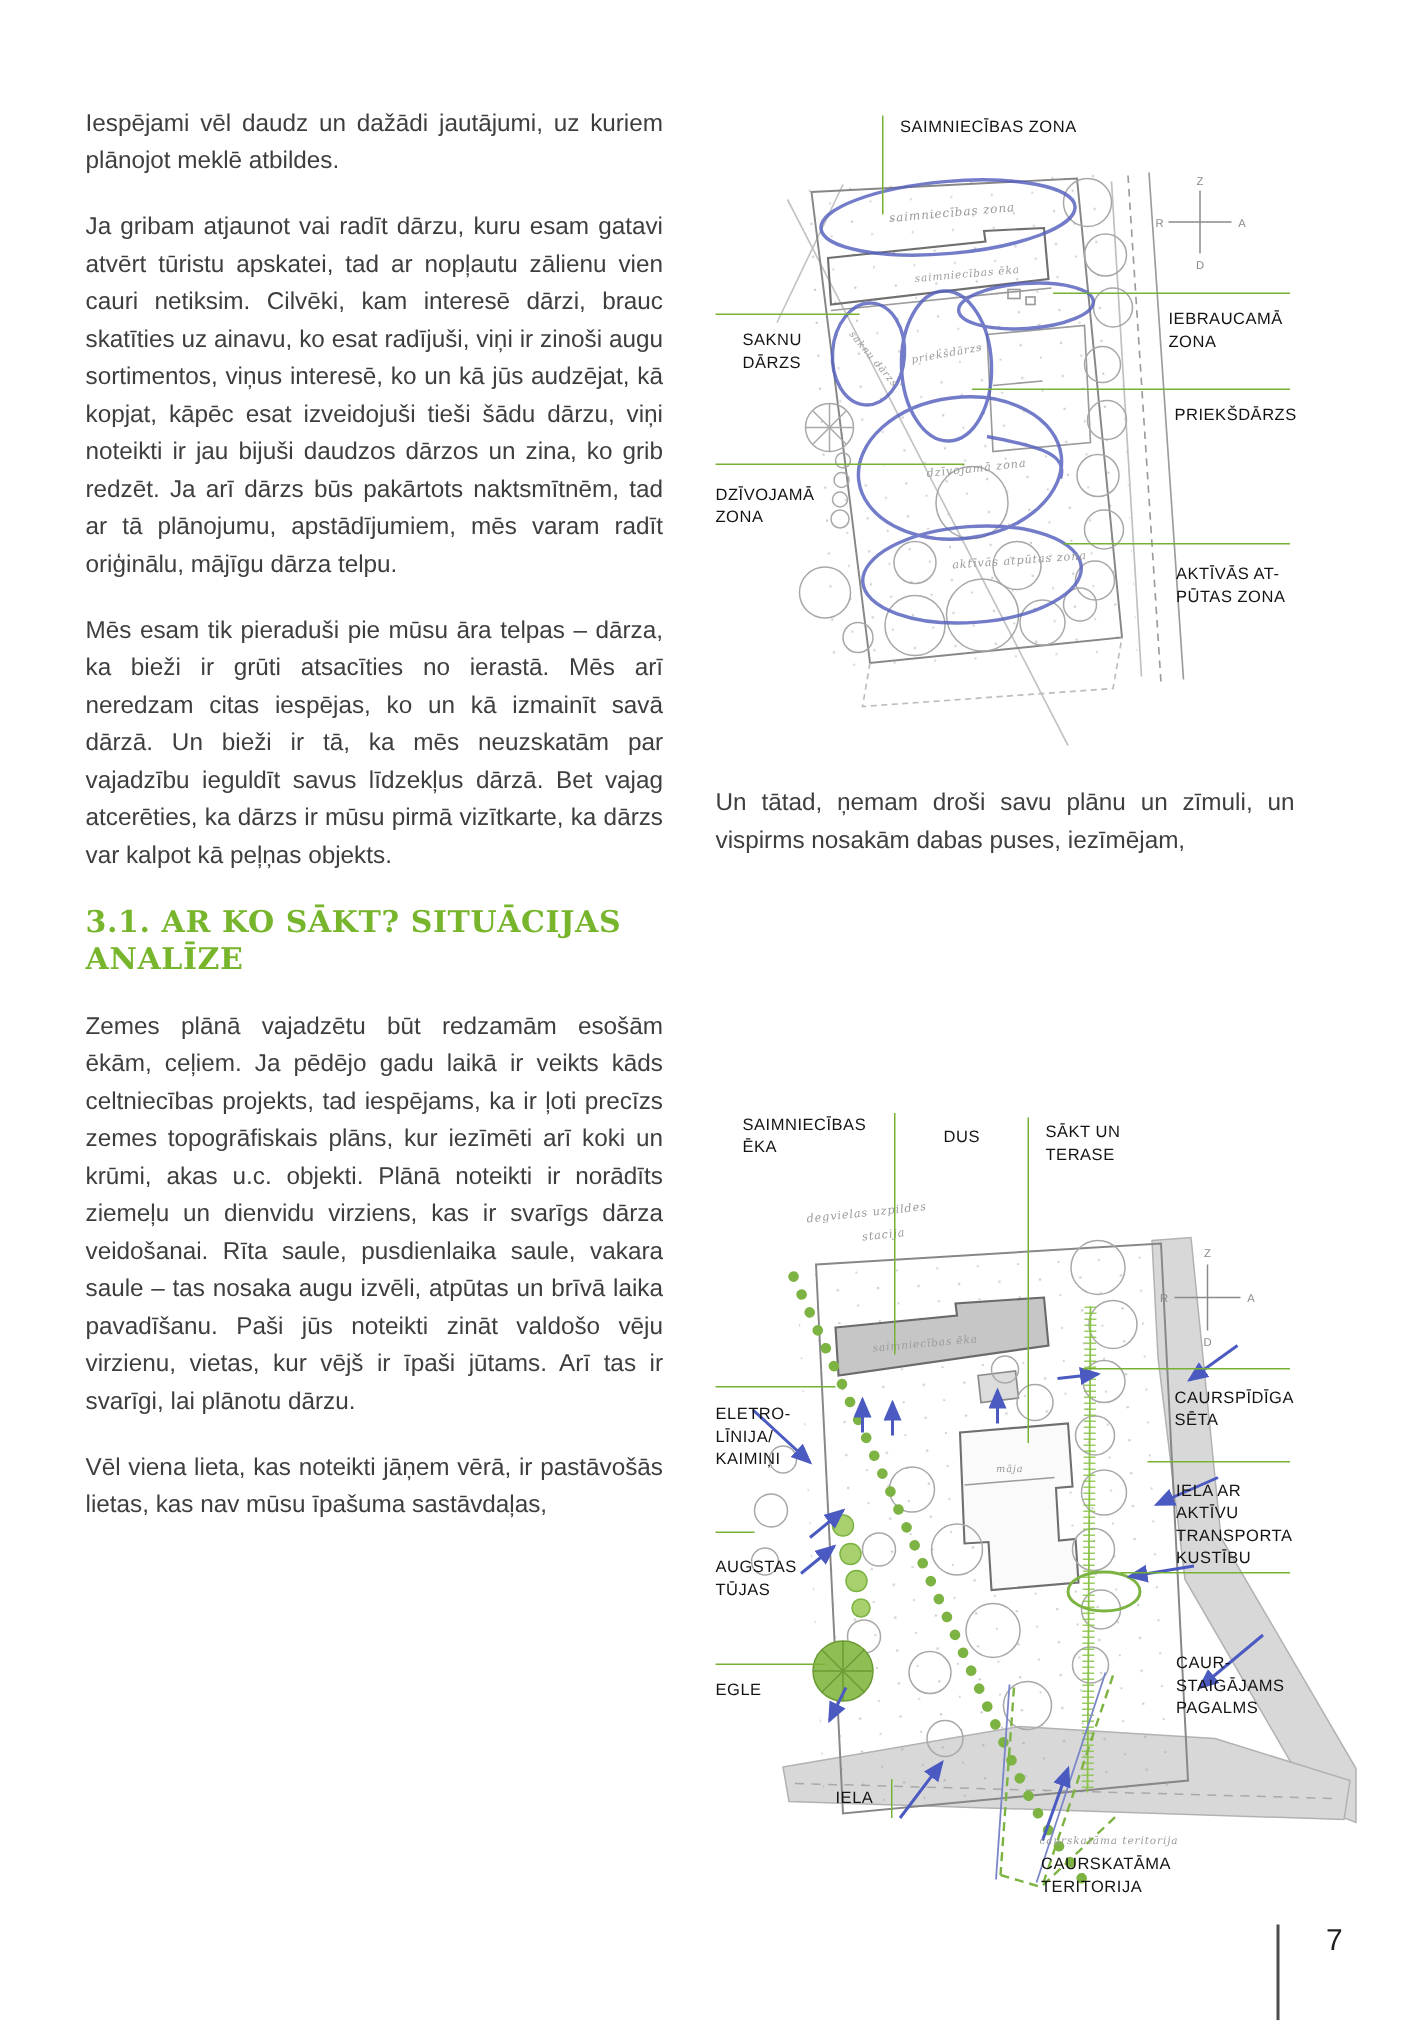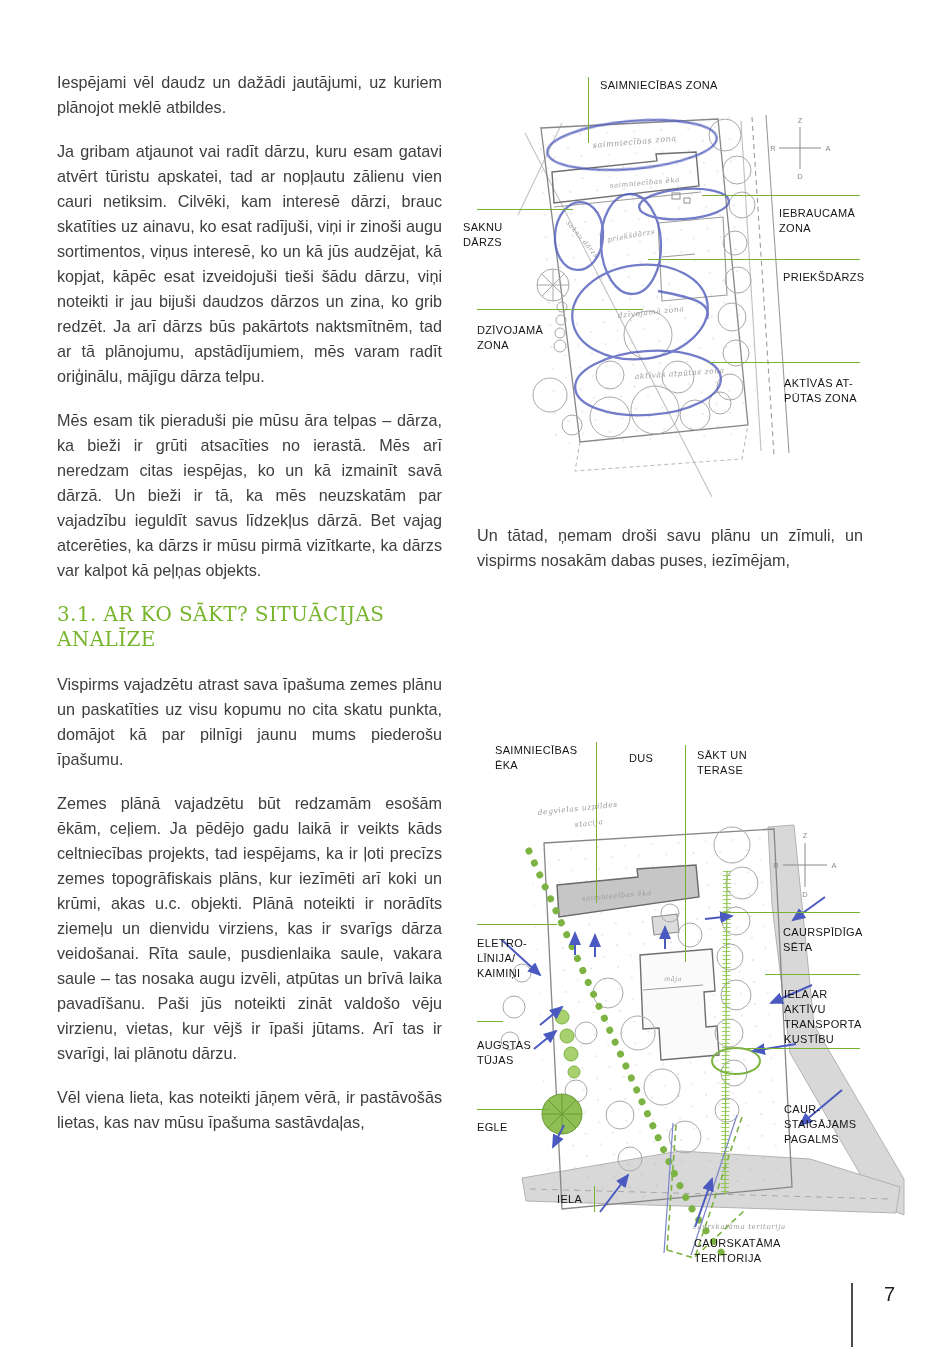--- a/index.html
+++ b/index.html
@@ -2,21 +2,21 @@
 <html><head>
 <meta charset="utf-8">
 <style>
   html,body{margin:0;padding:0;background:#ffffff;}
   #page{position:relative;width:928px;height:1347px;background:#ffffff;overflow:hidden;
         font-family:"Liberation Sans",sans-serif;padding-left:33px;}
   .col{position:absolute;color:#3e3e3e;font-size:16.2px;line-height:25px;text-align:justify;}
   .col p{margin:0 0 19px 0;}
   #colL{left:57px;top:70px;width:385px;}
   #colR{left:477px;top:523px;width:386px;}
-  h2.sec{font-family:"DejaVu Serif",serif;font-weight:normal;color:#77b52d;font-size:20px;
+  h2.sec{font-family:"DejaVu Serif",serif;font-weight:bold;color:#77b52d;font-size:20px;
          line-height:24.5px;letter-spacing:.4px;margin:12px 0 21px 0;text-align:left;}
   .lbl{position:absolute;font-size:11px;line-height:15px;letter-spacing:.35px;color:#141414;
        white-space:pre-line;z-index:5;}
   .lbl.r{}
   .lead{position:absolute;background:#77b233;z-index:4;}
   .lead.h{height:1.4px;}
   .lead.v{width:1.4px;}
   .diagram-svg{position:absolute;z-index:2;}
   #footRule{position:absolute;left:851px;top:1283px;width:2.4px;height:64px;background:#4d4d4d;}
   #pageNo{position:absolute;left:884px;top:1283px;font-size:20px;color:#1f1f1f;}
@@ -26,21 +26,20 @@
 </head>
 <body>
 
 <div id="page">
 
   <div id="colL" class="col">
     <p>Iespējami vēl daudz un dažādi jautājumi, uz kuriem plānojot meklē atbildes.</p>
     <p>Ja gribam atjaunot vai radīt dārzu, kuru esam gatavi atvērt tūristu apskatei, tad ar nopļautu zālienu vien cauri netiksim. Cilvēki, kam interesē dārzi, brauc skatīties uz ainavu, ko esat radījuši, viņi ir zinoši augu sortimentos, viņus interesē, ko un kā jūs audzējat, kā kopjat, kāpēc esat izveidojuši tieši šādu dārzu, viņi noteikti ir jau bijuši daudzos dārzos un zina, ko grib redzēt. Ja arī dārzs būs pakārtots naktsmītnēm, tad ar tā plānojumu, apstādījumiem, mēs varam radīt oriģinālu, mājīgu dārza telpu.</p>
     <p>Mēs esam tik pieraduši pie mūsu āra telpas – dārza, ka bieži ir grūti atsacīties no ierastā. Mēs arī neredzam citas iespējas, ko un kā izmainīt savā dārzā. Un bieži ir tā, ka mēs neuzskatām par vajadzību ieguldīt savus līdzekļus dārzā. Bet vajag atcerēties, ka dārzs ir mūsu pirmā vizītkarte, ka dārzs var kalpot kā peļņas objekts.</p>
     <h2 class="sec">3.1. AR KO SĀKT? SITUĀCIJAS ANALĪZE</h2>
-    <p>Vispirms vajadzētu atrast sava īpašuma zemes plānu un paskatīties uz visu kopumu no cita skatu punkta, domājot kā par pilnīgi jaunu mums piederošu īpašumu.</p>
     <p>Zemes plānā vajadzētu būt redzamām esošām ēkām, ceļiem. Ja pēdējo gadu laikā ir veikts kāds celtniecības projekts, tad iespējams, ka ir ļoti precīzs zemes topogrāfiskais plāns, kur iezīmēti arī koki un krūmi, akas u.c. objekti. Plānā noteikti ir norādīts ziemeļu un dienvidu virziens, kas ir svarīgs dārza veidošanai. Rīta saule, pusdienlaika saule, vakara saule – tas nosaka augu izvēli, atpūtas un brīvā laika pavadīšanu. Paši jūs noteikti zināt valdošo vēju virzienu, vietas, kur vējš ir īpaši jūtams. Arī tas ir svarīgi, lai plānotu dārzu.</p>
     <p>Vēl viena lieta, kas noteikti jāņem vērā, ir pastāvošās lietas, kas nav mūsu īpašuma sastāvdaļas,</p>
   </div>
 
   <div id="colR" class="col">
     <p>Un tātad, ņemam droši savu plānu un zīmuli, un vispirms nosakām dabas puses, iezīmējam,</p>
   </div>
 
   <svg class="diagram-svg" style="left:490px;top:95px" width="390" height="430" viewBox="0 0 390 430">
     <defs>
@@ -115,21 +114,21 @@
       <text class="hw" font-size="7" x="120" y="93" transform="rotate(-5 120 93)">saimniecības ēka</text>
       <text class="hw" font-size="6.5" x="76" y="128" transform="rotate(50 76 128)">saknu dārzs</text>
       <text class="hw" font-size="7" x="118" y="147" transform="rotate(-10 118 147)">priekšdārzs</text>
       <text class="hw" font-size="7.5" x="128" y="223" transform="rotate(-6 128 223)">dzīvojamā zona</text>
       <text class="hw" font-size="7.5" x="145" y="284" transform="rotate(-4 145 284)">aktīvās atpūtas zona</text>
     </g>
   </svg>
 
   <div class="lbl" style="left:600px;top:78px">SAIMNIECĪBAS ZONA</div>
   <div class="lead v" style="left:588px;top:77px;height:66px"></div>
-  <div class="lbl" style="left:463px;top:220px">SAKNU
+  <div class="lbl" style="left:495px;top:220px">SAKNU
 DĀRZS</div>
   <div class="lead h" style="left:477px;top:209px;width:96px"></div>
   <div class="lbl" style="left:779px;top:206px">IEBRAUCAMĀ
 ZONA</div>
   <div class="lead h" style="left:702px;top:195px;width:158px"></div>
   <div class="lbl" style="left:783px;top:270px">PRIEKŠDĀRZS</div>
   <div class="lead h" style="left:648px;top:259px;width:212px"></div>
   <div class="lbl" style="left:477px;top:323px">DZĪVOJAMĀ
 ZONA</div>
   <div class="lead h" style="left:477px;top:309px;width:166px"></div>

